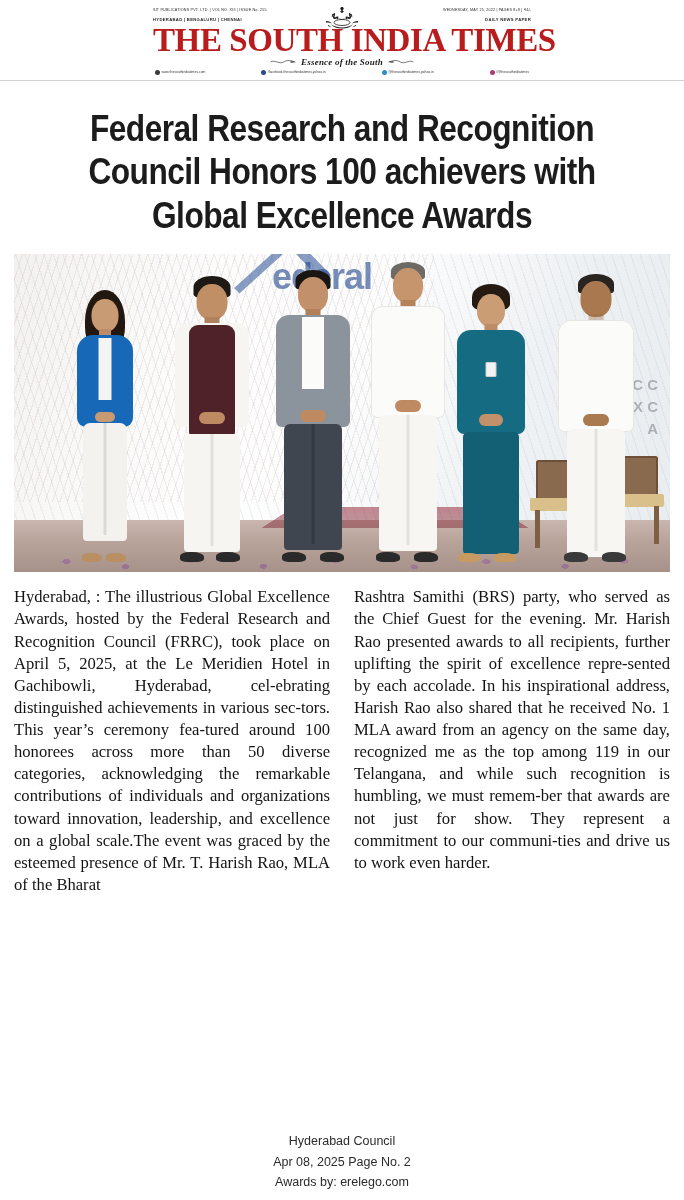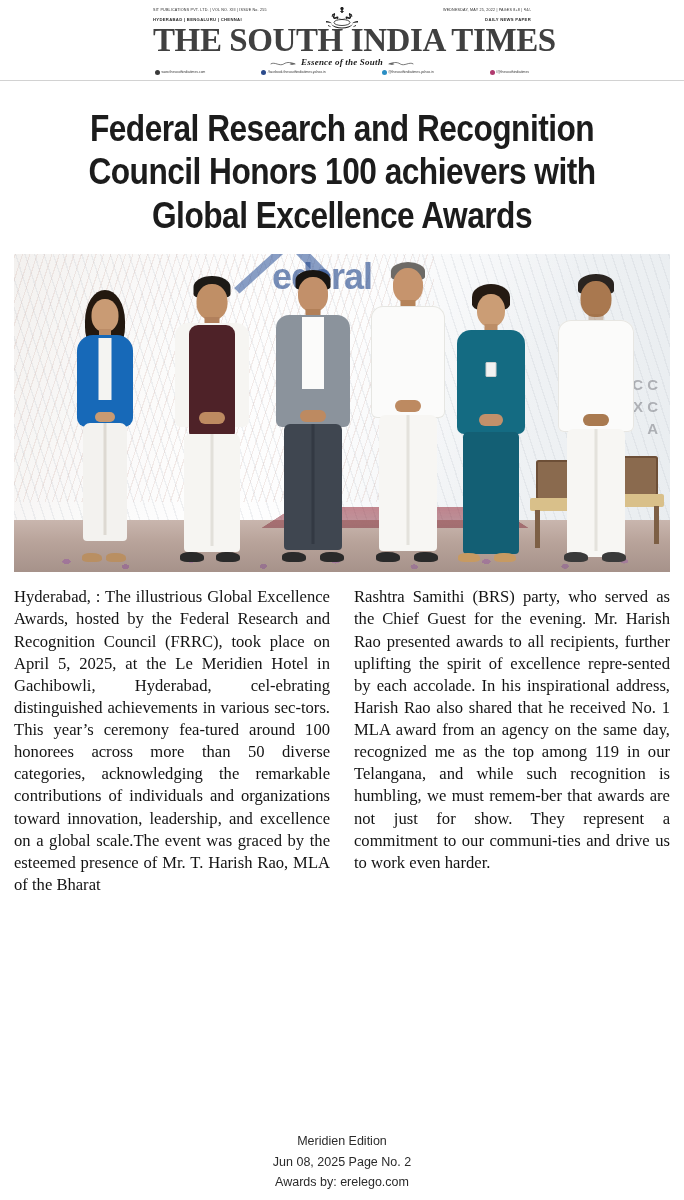--- a/index.html
+++ b/index.html
@@ -66,27 +66,27 @@
     pointer-events: none;
   }
 
   .paper-title {
     text-align: center;
     font-family: "Liberation Serif", "DejaVu Serif", serif;
     font-weight: bold;
     font-size: 33px;
     letter-spacing: -0.4px;
     line-height: 1.02;
-    color: #404040;
+    color: #b91c1c;
     margin-top: 1px;
     white-space: nowrap;
   }
   .tagline-wrap {
     display: flex;
-    align-items: flex-end;
+    align-items: center;
     justify-content: center;
     gap: 5px;
     margin-top: -1px;
   }
   .tagline {
     font-family: "Liberation Serif", "DejaVu Serif", serif;
     font-style: italic;
     font-weight: bold;
     font-size: 9px;
     color: #1a1a1a;
@@ -502,18 +502,18 @@
   <div class="article">
     <div class="col">
       <p>Hyderabad, : The illustrious Global Excellence Awards, hosted by the Federal Research and Recognition Council (FRRC), took place on April 5, 2025, at the Le Meridien Hotel in Gachibowli, Hyderabad, cel-ebrating distinguished achievements in various sec-tors. This year’s ceremony fea-tured around 100 honorees across more than 50 diverse categories, acknowledging the remarkable contributions of individuals and organizations toward innovation, leadership, and excellence on a global scale.The event was graced by the esteemed presence of Mr. T. Harish Rao, MLA of the Bharat</p>
     </div>
     <div class="col">
       <p>Rashtra Samithi (BRS) party, who served as the Chief Guest for the evening. Mr. Harish Rao presented awards to all recipients, further uplifting the spirit of excellence repre-sented by each accolade. In his inspirational address, Harish Rao also shared that he received No. 1 MLA award from an agency on the same day, recognized me as the top among 119 in our Telangana, and while such recognition is humbling, we must remem-ber that awards are not just for show. They represent a commitment to our communi-ties and drive us to work even harder.</p>
     </div>
   </div>
 
   <div class="footer">
-    <div>Meridien Edition</div>
-    <div>Jun 08, 2025 Page No. 2</div>
+    <div>Hyderabad Council</div>
+    <div>Apr 08, 2025 Page No. 2</div>
     <div>Awards by: erelego.com</div>
   </div>
 
 </div>
 
 </body></html>

